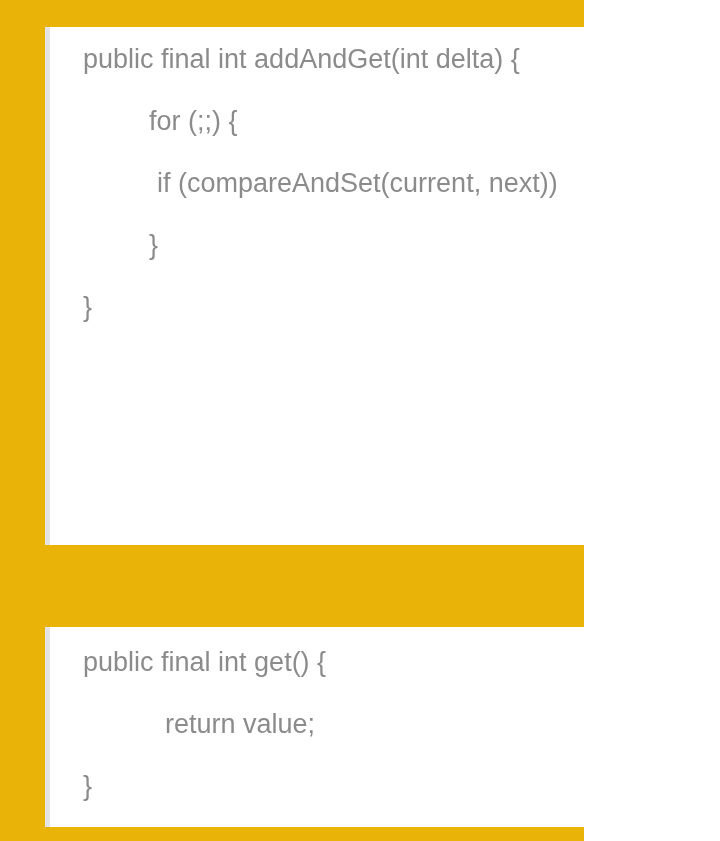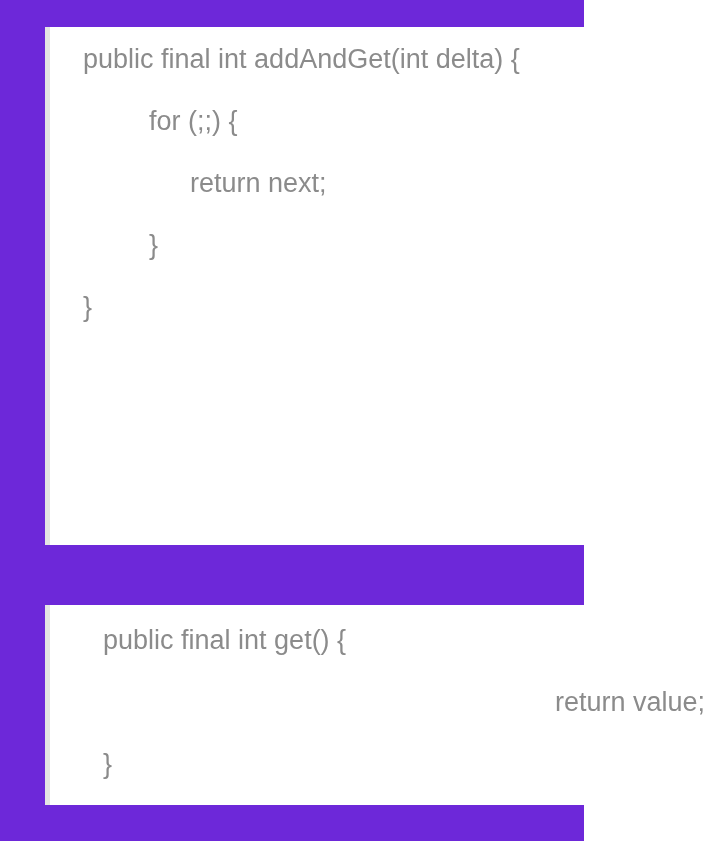--- a/index.html
+++ b/index.html
@@ -12,42 +12,41 @@
     height: 841px;
     background: #ffffff;
     font-family: "Liberation Sans", "DejaVu Sans", sans-serif;
     overflow: hidden;
   }
 
   #page {
     position: relative;
     width: 584px;
     height: 841px;
-    background: #6d28d9;
+    background: #eab308;
   }
 
   .code-block {
     position: absolute;
     left: 45px;
     border-left: 5px solid #e4e4e4;
     box-sizing: border-box;
     background: #ffffff;
   }
 
   #code-block-1 {
     top: 27px;
     height: 518px;
     width: 660px;
   }
 
   #code-block-2 {
-    top: 605px;
+    top: 627px;
     height: 200px;
     width: 660px;
-    padding-left: 20px;
   }
 
   .code-lines {
     margin: 0;
     padding: 0;
     list-style: none;
   }
 
   .code-line {
     position: relative;
@@ -58,35 +57,35 @@
     white-space: pre;
     letter-spacing: 0px;
     font-weight: 400;
   }
 
   
   .indent-0 { padding-left: 33px; }
   .indent-1 { padding-left: 99px; }
   .indent-2 { padding-left: 107px; }
   .indent-3 { padding-left: 140px; }
-  .indent-r { padding-left: 115px; text-align: right; }
+  .indent-r { padding-left: 115px; }
 
   #code-block-1 .code-lines { padding-top: 1px; }
   #code-block-2 .code-lines { padding-top: 4px; }
 </style>
 </head>
 <body>
 
 <div id="page">
 
   <div class="code-block" id="code-block-1">
     <div class="code-lines">
       <div class="code-line indent-0">public final int addAndGet(int delta) {</div>
       <div class="code-line indent-1">for (;;) {</div>
-      <div class="code-line indent-3">return next;</div>
+      <div class="code-line indent-2">if (compareAndSet(current, next))</div>
       <div class="code-line indent-1">}</div>
       <div class="code-line indent-0">}</div>
     </div>
   </div>
 
   <div class="code-block" id="code-block-2">
     <div class="code-lines">
       <div class="code-line indent-0">public final int get() {</div>
       <div class="code-line indent-r">return value;</div>
       <div class="code-line indent-0">}</div>

